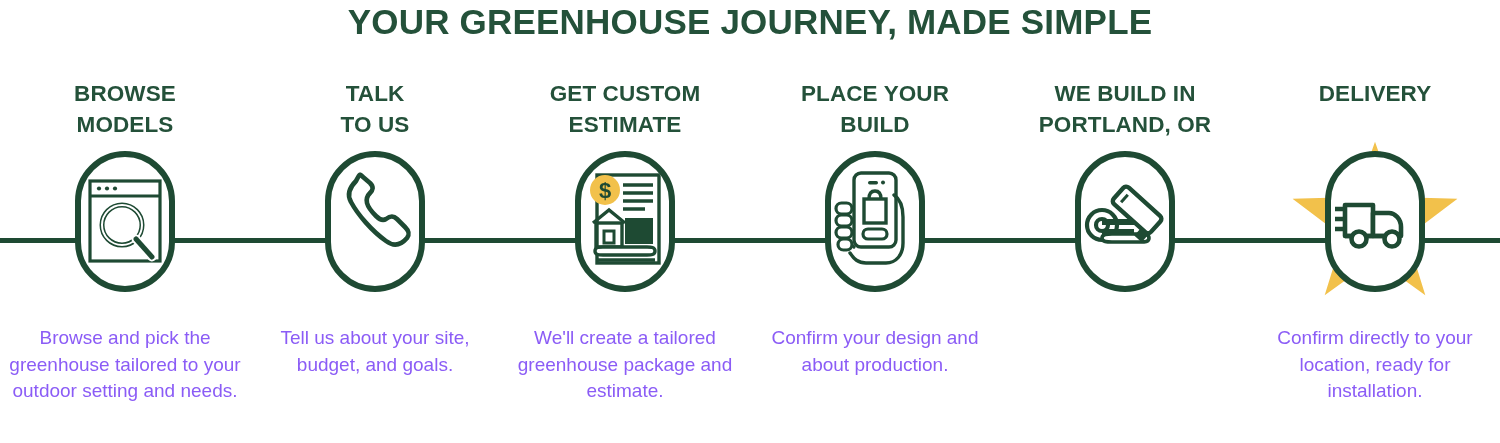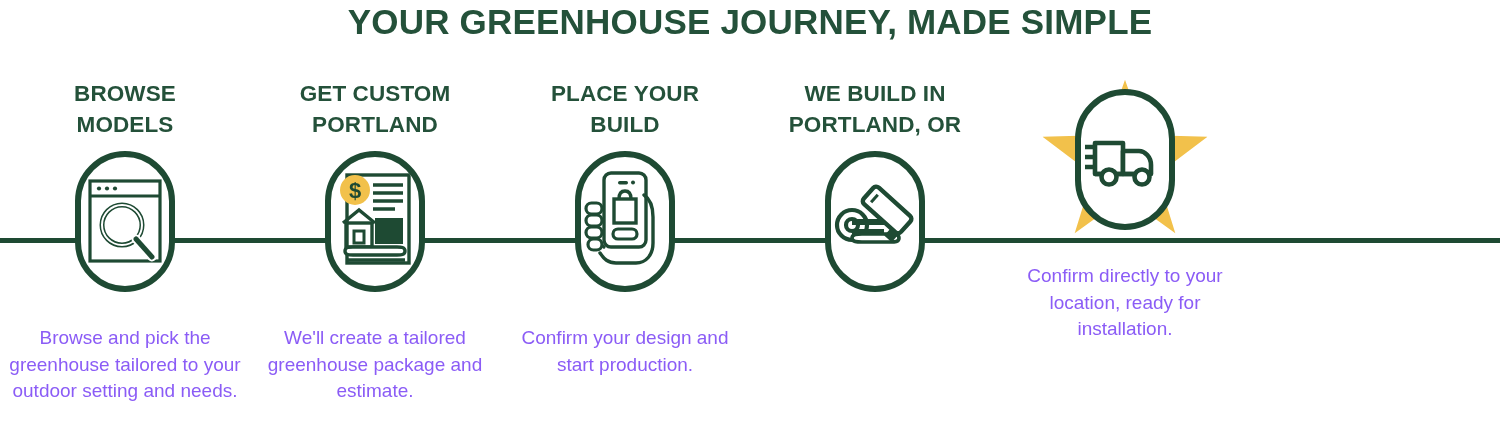--- a/index.html
+++ b/index.html
@@ -116,24 +116,36 @@
             <circle cx="36" cy="58" r="20" stroke="#1E4A33" stroke-width="5" fill="#fff"></circle>
             <circle cx="36" cy="58" r="20" stroke="#fff" stroke-width="2" fill="none"></circle>
             <line x1="50" y1="72" x2="66" y2="90" stroke="#fff" stroke-width="9" stroke-linecap="round"></line>
             <line x1="50" y1="72" x2="66" y2="90" stroke="#1E4A33" stroke-width="5" stroke-linecap="round"></line>
           </svg>
         </div>
       </div>
       <div class="step-desc">Browse and pick the greenhouse tailored to your outdoor setting and needs.</div>
     </div>
 
+    <div class="step">
+      <div class="step-label">TALK
+TO US</div>
+      <div class="icon-wrap">
+        <div class="pill">
+          <svg width="78" height="104" viewBox="0 0 78 104" fill="none">
+            <path d="M20 12 C13 19 11 26 15 33 C22 46 36 62 50 72 C58 78 65 76 71 69 C74 65 73 62 69 58 L61 50 C57 46 54 47 50 50 C47 52 44 51 40 47 C35 42 32 38 31 34 C30 30 31 27 34 24 C37 21 38 18 34 14 L27 8 C23 4 24 5 20 12 Z" stroke="#1E4A33" stroke-width="4.6" fill="#fff" stroke-linejoin="round"></path>
+          </svg>
+        </div>
+      </div>
+      <div class="step-desc">Tell us about your site, budget, and goals.</div>
+    </div>
 
     <div class="step">
       <div class="step-label">GET CUSTOM
-PORTLAND</div>
+ESTIMATE</div>
       <div class="icon-wrap">
         <div class="pill">
           <svg width="84" height="112" viewBox="0 0 84 112" fill="none">
             <rect x="14" y="10" width="62" height="88" stroke="#1E4A33" stroke-width="3.4" fill="#fff"></rect>
             <g stroke="#1E4A33" stroke-width="3.4" stroke-linecap="butt">
               <line x1="40" y1="20" x2="70" y2="20"></line>
               <line x1="40" y1="28" x2="70" y2="28"></line>
               <line x1="40" y1="36" x2="70" y2="36"></line>
               <line x1="40" y1="44" x2="62" y2="44"></line>
             </g>
@@ -167,21 +179,21 @@
             <path d="M22 82 C18 78 14 76 10 76" stroke="#1E4A33" stroke-width="3.2" fill="none" stroke-linecap="round"></path>
             <g stroke="#1E4A33" stroke-width="3.2" fill="#fff">
               <rect x="4" y="38" width="16" height="11" rx="5.5"></rect>
               <rect x="4" y="50" width="16" height="11" rx="5.5"></rect>
               <rect x="4" y="62" width="16" height="11" rx="5.5"></rect>
               <rect x="6" y="74" width="14" height="11" rx="5.5"></rect>
             </g>
           </svg>
         </div>
       </div>
-      <div class="step-desc">Confirm your design and start production.</div>
+      <div class="step-desc">Confirm your design and about production.</div>
     </div>
 
     <div class="step">
       <div class="step-label">WE BUILD IN
 PORTLAND, OR</div>
       <div class="icon-wrap">
         <div class="pill">
           <svg width="84" height="76" viewBox="0 0 84 76" fill="none">
             <circle cx="19" cy="42" r="15" stroke="#1E4A33" stroke-width="4.2" fill="#fff"></circle>
             <circle cx="19" cy="42" r="6" stroke="#1E4A33" stroke-width="4.2" fill="#fff"></circle>
@@ -192,20 +204,21 @@
               <rect x="26" y="14" width="50" height="22" rx="4" stroke="#1E4A33" stroke-width="4.4" fill="#fff"></rect>
               <line x1="34" y1="20" x2="34" y2="30" stroke="#1E4A33" stroke-width="3"></line>
               <rect x="66" y="36" width="10" height="10" fill="#1E4A33"></rect>
             </g>
           </svg>
         </div>
       </div>
     </div>
 
     <div class="step">
+      <div class="step-label">DELIVERY</div>
       <div class="icon-wrap">
         <svg class="star-bg" viewBox="0 0 100 96">
           <polygon points="50,0 61.8,33.5 100,34.5 69.5,57.5 80.5,93 50,71 19.5,93 30.5,57.5 0,34.5 38.2,33.5" fill="#F2C14B"></polygon>
         </svg>
         <div class="pill">
           <svg width="80" height="64" viewBox="0 0 80 64" fill="none">
             <path d="M10 16 L38 16 L38 47 L10 47 Z" stroke="#1E4A33" stroke-width="4.6" fill="#fff" stroke-linejoin="round"></path>
             <path d="M38 24 L54 24 C60 24 66 30 66 38 L66 47 L38 47 Z" stroke="#1E4A33" stroke-width="4.6" fill="#fff" stroke-linejoin="round"></path>
             <circle cx="24" cy="50" r="7.5" stroke="#1E4A33" stroke-width="4.6" fill="#fff"></circle>
             <circle cx="57" cy="50" r="7.5" stroke="#1E4A33" stroke-width="4.6" fill="#fff"></circle>

